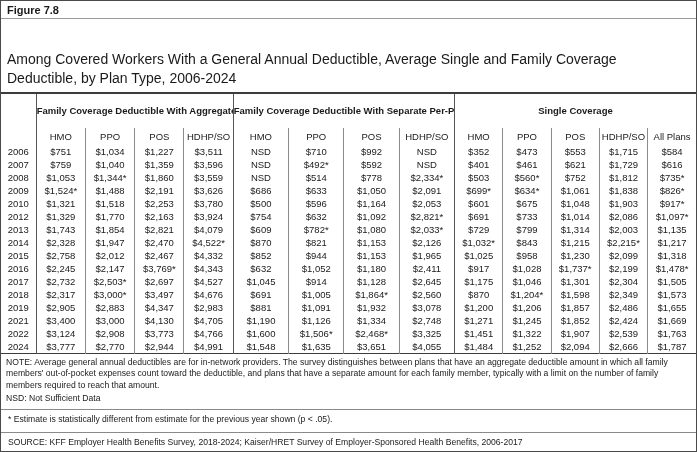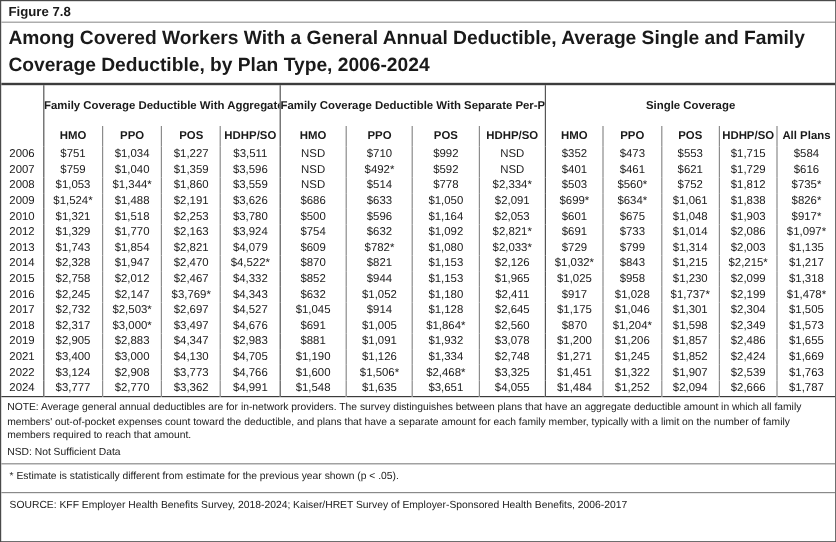--- a/index.html
+++ b/index.html
@@ -12,35 +12,35 @@
     color: #1a1a1a;
     background: #fff;
     overflow: hidden;
   }
   .title-block { border-bottom: 2px solid #3c3c3c; }
   .figure-label {
     font-size: 11px; font-weight: bold; padding: 3px 6px 2px 6px;
     border-bottom: 1px solid #9a9a9a;
   }
   .figure-title {
-    font-size: 16px; font-weight: bold; padding: 3px 6px 4px 6px; line-height: 1.35;
+    font-size: 14px; font-weight: normal; padding: 3px 6px 4px 6px; line-height: 1.35; margin-top: 28px;
   }
   table.data-table {
     width: 695px; table-layout: fixed; border-collapse: collapse;
     border-bottom: 1px solid #3c3c3c; margin: 0;
   }
   .data-table th, .data-table td {
     padding: 0; text-align: center; vertical-align: middle;
     font-size: 9.5px; line-height: 13px; white-space: nowrap; overflow: hidden;
   }
   .group-h {
     font-weight: bold; font-size: 9.5px; line-height: 1.25; white-space: normal;
     height: 34px; padding: 2px 3px; vertical-align: middle;
   }
-  .sub-h { font-weight: bold; font-size: 10px; height: 17px; }
+  .sub-h { font-weight: normal; font-size: 10px; height: 17px; }
   .year-col { text-align: left; padding-left: 4px; font-size: 10px; }
   .csep { border-left: 1px solid #8c8c8c; }
   .gsep { border-left: 1px solid #565656; }
   .notes { font-size: 8.6px; line-height: 11.5px; }
   .note { padding: 1px 5px; }
   .note-first { padding-top: 3px; }
   .rule { border-top: 1px solid #8a8a8a; margin-top: 3px; padding-top: 0; }
   .note-pad { padding: 4px 5px 4px 7px; }
 </style>
 </head>
@@ -331,21 +331,21 @@
           <td class="gsep">$1,451</td>
           <td class="csep">$1,322</td>
           <td class="csep">$1,907</td>
           <td class="csep">$2,539</td>
           <td class="csep">$1,763</td>
         </tr>
         <tr>
           <td class="year-col">2024</td>
           <td class="gsep">$3,777</td>
           <td class="csep">$2,770</td>
-          <td class="csep">$3,362</td>
+          <td class="csep">$2,944</td>
           <td class="csep">$4,991</td>
           <td class="gsep">$1,548</td>
           <td class="csep">$1,635</td>
           <td class="csep">$3,651</td>
           <td class="csep">$4,055</td>
           <td class="gsep">$1,484</td>
           <td class="csep">$1,252</td>
           <td class="csep">$2,094</td>
           <td class="csep">$2,666</td>
           <td class="csep">$1,787</td>

